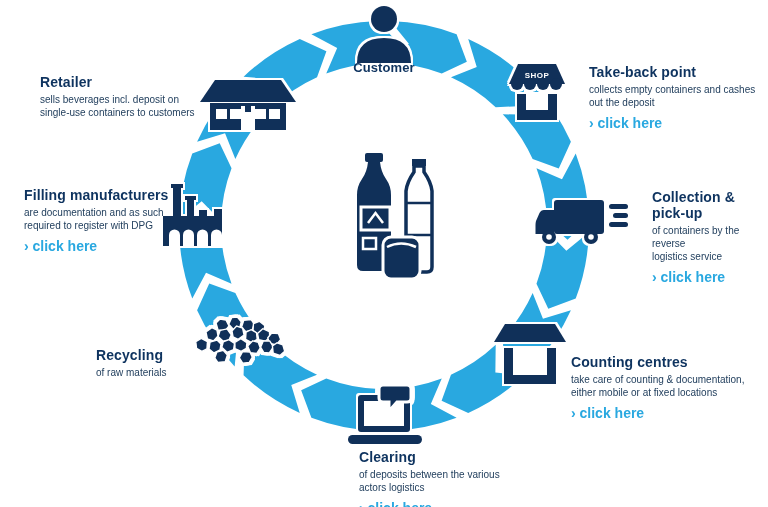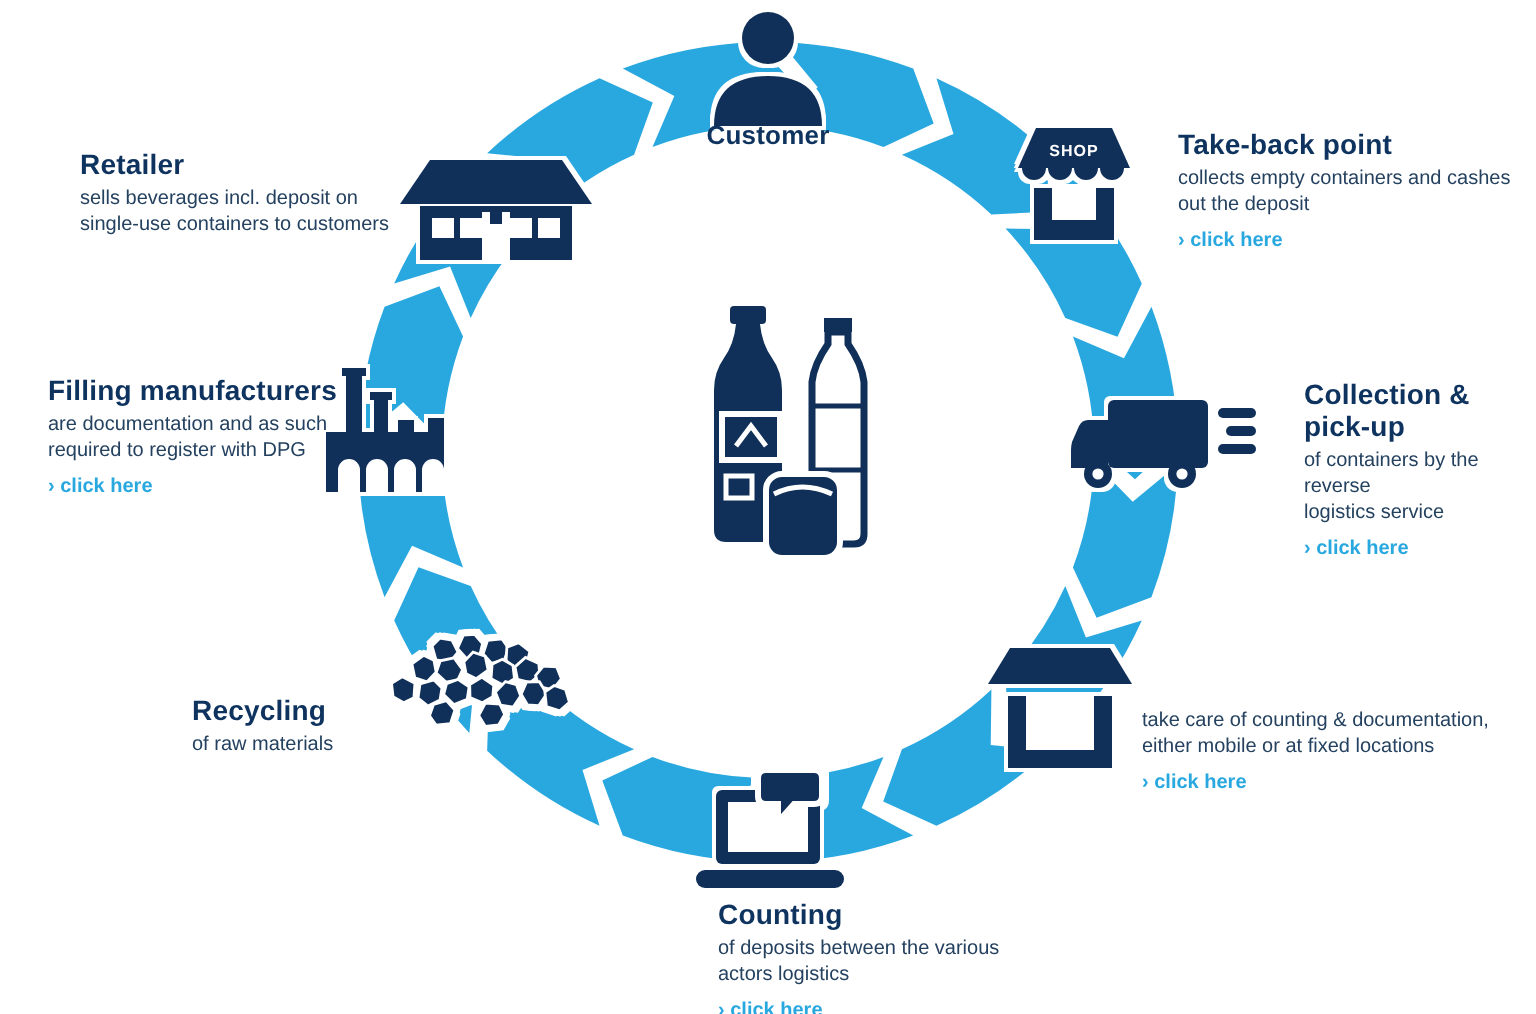--- a/index.html
+++ b/index.html
@@ -14,21 +14,21 @@
            drop-shadow(0 2px 0 #fff) drop-shadow(0 -2px 0 #fff);
   }
   .station{position:absolute;}
   .station h3{
     margin:0 0 3px 0;font-size:14px;font-weight:bold;color:#0e335f;letter-spacing:.1px;
   }
   .station p{
     margin:0;font-size:10px;line-height:13px;color:#24415f;white-space:pre-line;
   }
   .click-link{
-    margin-top:6px;font-size:10px;font-weight:bold;color:#29a8e0;cursor:pointer;
+    margin-top:6px;font-size:14px;font-weight:bold;color:#29a8e0;cursor:pointer;
   }
   .t-customer{left:324px;top:60px;width:120px;text-align:center;}
   .t-customer h3{font-size:13px;}
   .t-retailer{left:40px;top:74px;width:200px;}
   .t-takeback{left:589px;top:64px;width:178px;}
   .t-collection{left:652px;top:189px;width:116px;}
   .t-counting{left:571px;top:354px;width:195px;}
   .t-clearing{left:359px;top:449px;width:200px;}
   .t-recycling{left:96px;top:347px;width:150px;}
   .t-filling{left:24px;top:187px;width:190px;}
@@ -204,27 +204,28 @@
   </div>
 
   <div class="station t-collection">
     <h3>Collection &amp; pick-up</h3>
     <p>of containers by the reverse
 logistics service</p>
     <div class="click-link">› click here</div>
   </div>
 
   <div class="station t-counting">
+    <h3>Counting centres</h3>
     <p>take care of counting &amp; documentation,
 either mobile or at fixed locations</p>
     <div class="click-link">› click here</div>
   </div>
 
   <div class="station t-clearing">
-    <h3>Counting</h3>
+    <h3>Clearing</h3>
     <p>of deposits between the various
 actors logistics</p>
     <div class="click-link">› click here</div>
   </div>
 
   <div class="station t-recycling">
     <h3>Recycling</h3>
     <p>of raw materials</p>
   </div>
 

